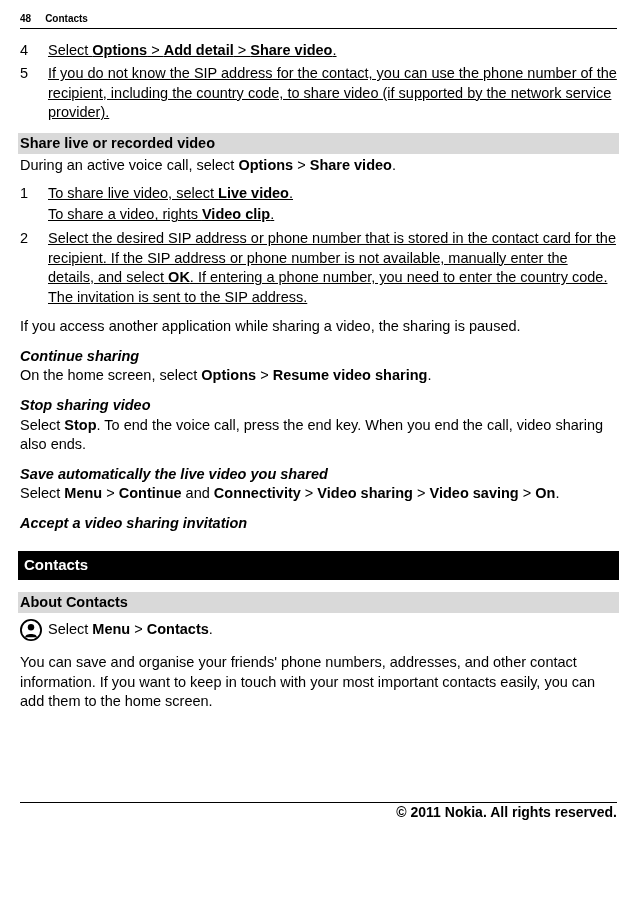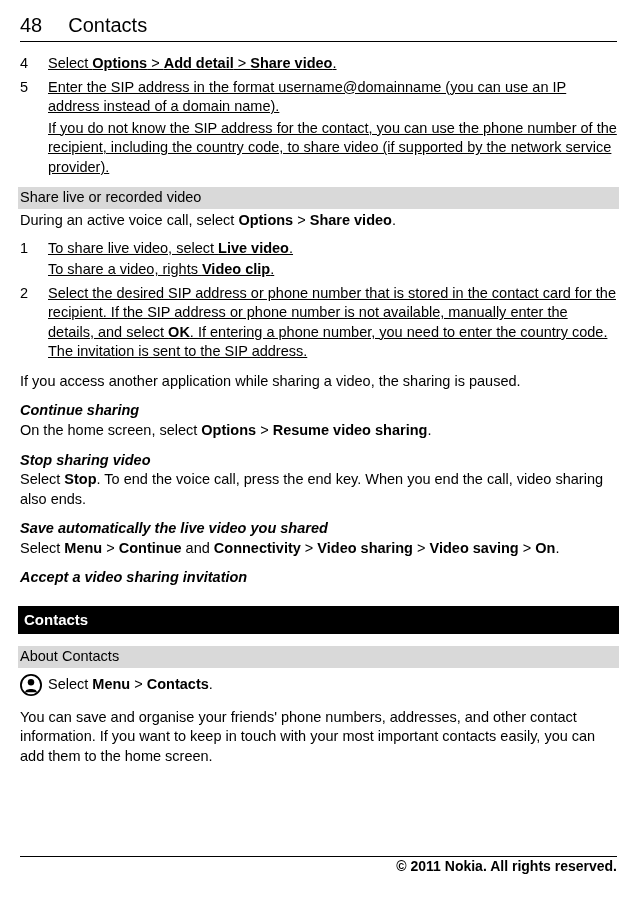--- a/index.html
+++ b/index.html
@@ -11,23 +11,23 @@
     color: #000;
     background: #fff;
     width: 637px;
   }
   .page {
     padding: 12px 20px 10px 20px;
     box-sizing: border-box;
   }
   .header-row {
     display: flex;
-    gap: 26px;
-    font-weight: normal;
-    font-size: 20px;
+    gap: 14px;
+    font-weight: bold;
+    font-size: 10px;
     margin-bottom: 2px;
   }
   .hr-top {
     border-top: 1.5px solid #000;
     margin: 2px 0 12px 0;
   }
   .step-row {
     display: flex;
     margin-bottom: 2px;
   }
@@ -40,21 +40,21 @@
   }
   .step-body p {
     margin: 0 0 2px 0;
     text-decoration: underline;
   }
   .block {
     margin-bottom: 8px;
   }
   .section-bar {
     background: #d9d9d9;
-    font-weight: normal;
+    font-weight: bold;
     padding: 1px 2px;
     margin: 8px -2px 2px -2px;
   }
   .section-black {
     background: #000;
     color: #fff;
     font-weight: bold;
     padding: 4px 6px;
     margin: 18px -2px 0 -2px;
     font-size: 15px;
@@ -101,21 +101,20 @@
     <div class="step-body">
       <p>
         <span>Select </span><span class="bold">Options</span><span> &gt; </span><span class="bold">Add detail</span><span> &gt; </span><span class="bold">Share video</span><span>.</span>
       </p>
     </div>
   </div>
 
   <div class="step-row block">
     <div class="step-num">5</div>
     <div class="step-body">
-      <p>Enter the SIP address in the format username@domainname (you can use an IP address instead of a domain name).</p>
       <p>If you do not know the SIP address for the contact, you can use the phone number of the recipient, including the country code, to share video (if supported by the network service provider).</p>
     </div>
   </div>
 
   <div class="section-bar">Share live or recorded video</div>
   <p class="block">
     <span>During an active voice call, select </span><span class="bold">Options</span><span> &gt; </span><span class="bold">Share video</span><span>.</span>
   </p>
 
   <div class="step-row">

